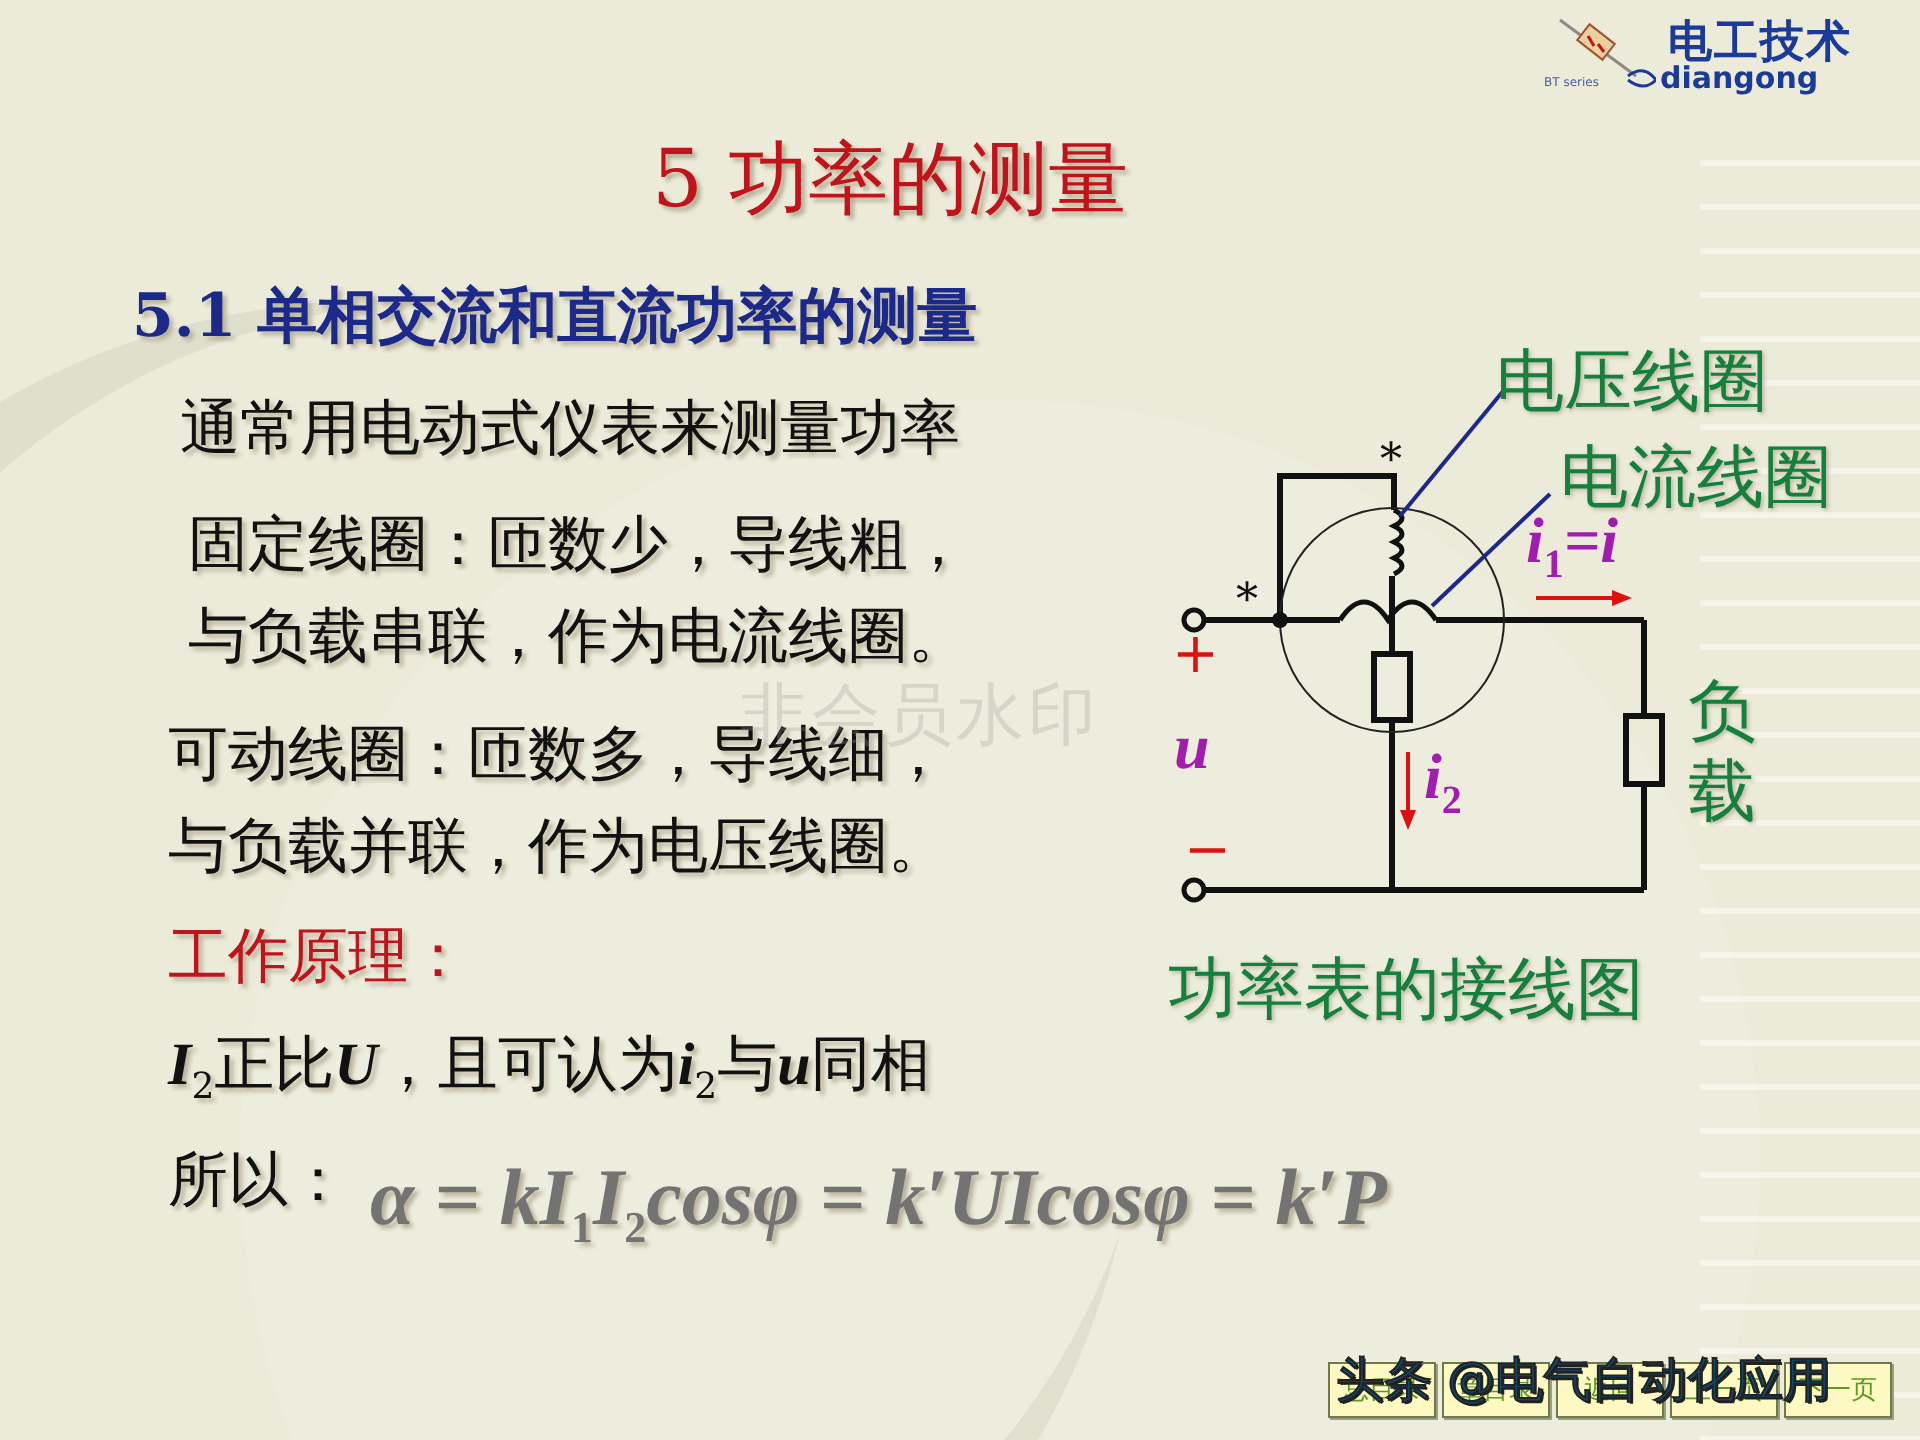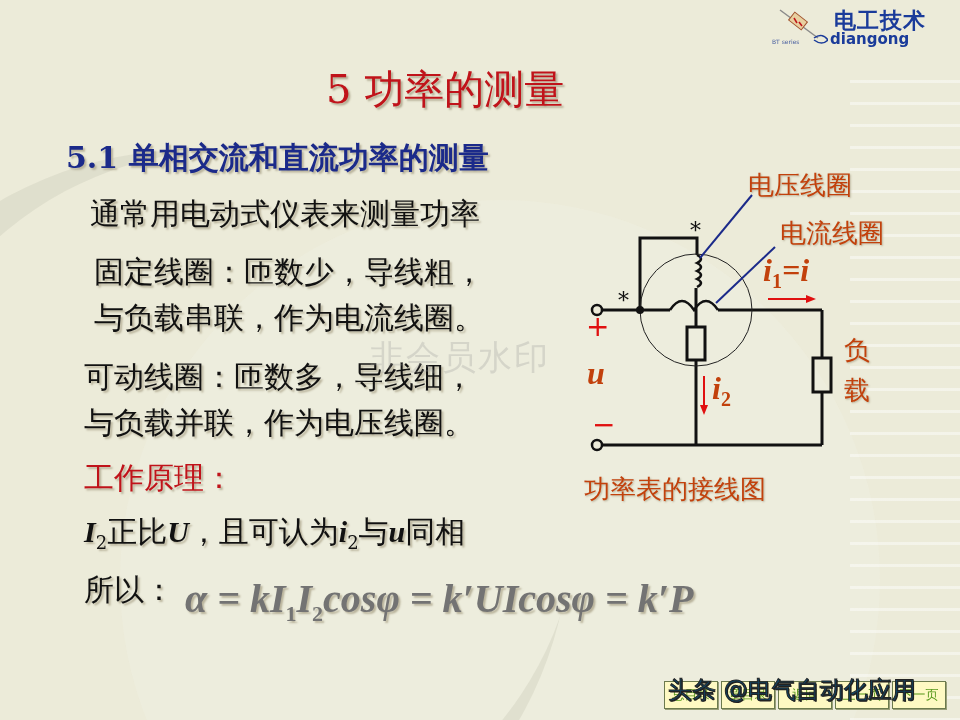--- a/index.html
+++ b/index.html
@@ -28,22 +28,22 @@
   .formula { position:absolute; left:185px; top:575px; font-size:40px; font-weight:bold; font-style:italic;
     color:#737373; text-shadow:2px 2px 2px #b9b39b; white-space:nowrap; font-family:"Liberation Serif","DejaVu Serif",serif; }
   .formula sub { font-size:22px; font-style:normal; }
   .soyi { position:absolute; left:84px; top:570px; font-size:30px; color:#111; text-shadow:2px 2px 2px #b9b39b; }
   .i2line { position:absolute; left:84px; top:512px; font-size:30px; color:#111; text-shadow:2px 2px 2px #b9b39b; white-space:nowrap; }
   .i2line b { font-style:italic; font-family:"Liberation Serif",serif; }
   .i2line sub { font-size:18px; }
   .watermark { position:absolute; left:370px; top:335px; font-size:34px; color:rgba(150,150,150,0.28);
     font-family:"DejaVu Sans",sans-serif; letter-spacing:2px; }
   .circuit { position:absolute; left:0; top:0; }
-  .clabel { position:absolute; font-size:26px; color:#c2410c; text-shadow:1px 1px 2px #b9b39b; white-space:nowrap; }
-  .mathlab { position:absolute; font-weight:bold; font-style:italic; color:#c2410c; font-family:"Liberation Serif",serif; white-space:nowrap; }
+  .clabel { position:absolute; font-size:34px; color:#15803d; text-shadow:1px 1px 2px #b9b39b; white-space:nowrap; }
+  .mathlab { position:absolute; font-weight:bold; font-style:italic; color:#a21caf; font-family:"Liberation Serif",serif; white-space:nowrap; }
   .navbar { position:absolute; left:664px; top:681px; display:flex; gap:3px; }
   .navbtn { width:52px; height:26px; border:1px solid #6c7a4e; background:#fef9c3;
     font-size:13px; color:#5a9a1e; font-family:"DejaVu Sans",sans-serif; display:flex; align-items:center; justify-content:center; box-shadow:1px 1px 0 #9aa07a; }
   .overlay-wm { position:absolute; left:668px; top:674px; font-size:24px; font-family:"DejaVu Sans",sans-serif;
     color:#0c4a6e; -webkit-text-stroke:1px #222; text-shadow:1px 1px 0 #222; white-space:nowrap; }
 </style>
 </head>
 <body>
 
 <div class="bg-swoosh2"></div>

